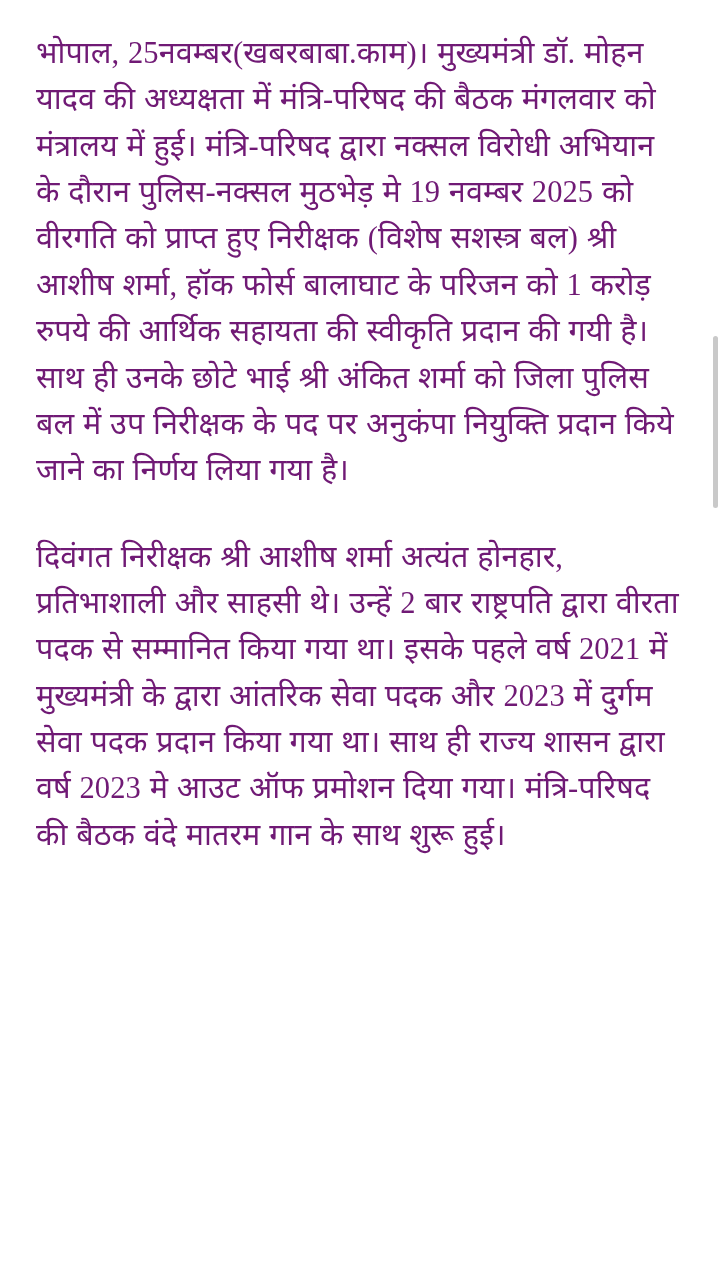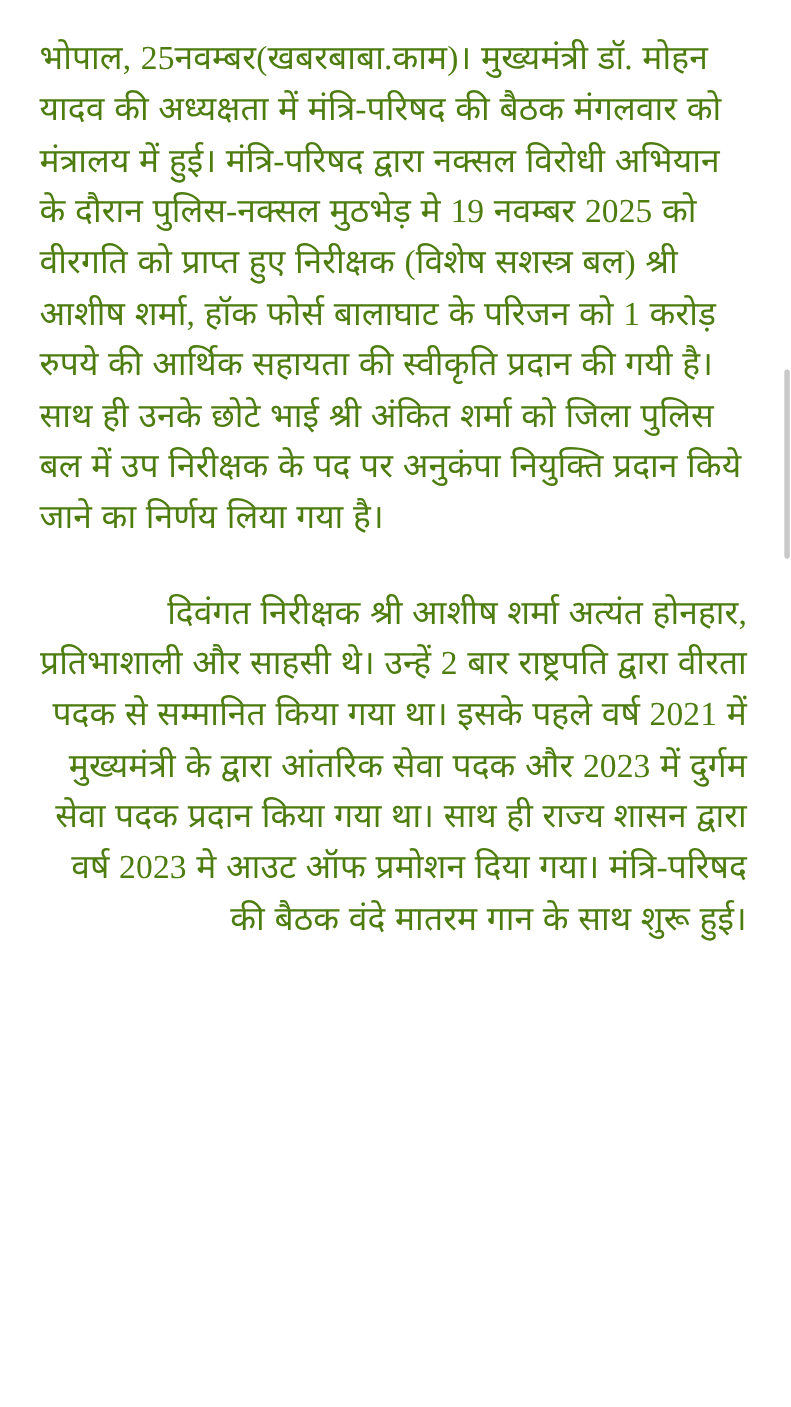--- a/index.html
+++ b/index.html
@@ -18,28 +18,27 @@
     position: relative;
     box-sizing: border-box;
     width: 719px;
     height: 1279px;
     padding: 30px 40px 10px 36px;
   }
   .para {
     font-size: 30.5px;
     line-height: 1.52;
     letter-spacing: 0.1px;
-    color: #4d7c0f;
+    color: #701a75;
     margin: 0;
     text-align: left;
     word-spacing: 1px;
   }
   .para + .para {
     margin-top: 40px;
-    text-align: right;
   }
   .scrollbar-track {
     position: absolute;
     top: 0;
     right: 0;
     width: 7px;
     height: 1279px;
     background: transparent;
   }
   .scrollbar-thumb {

